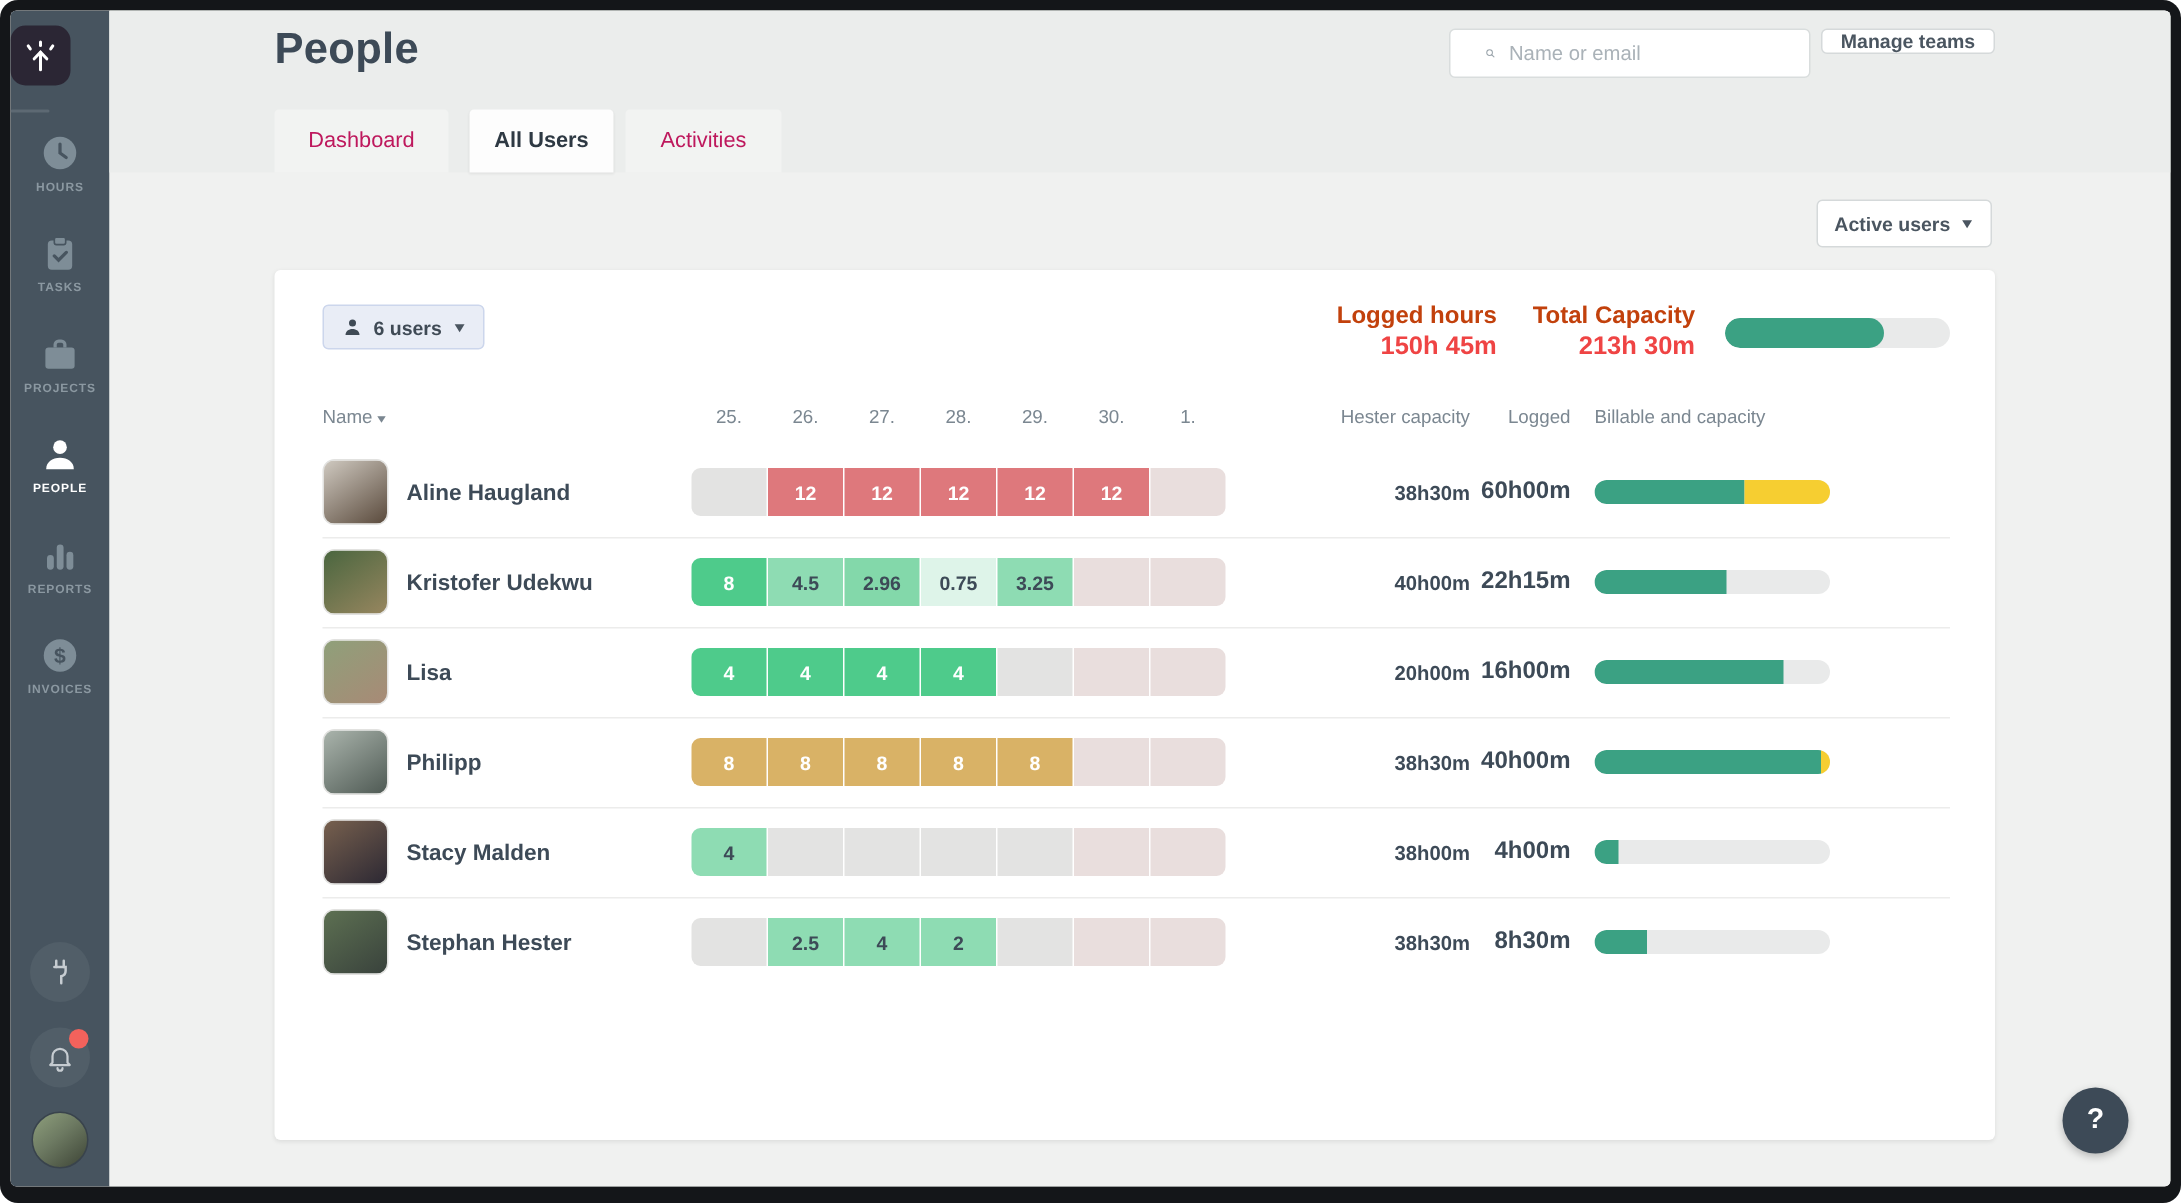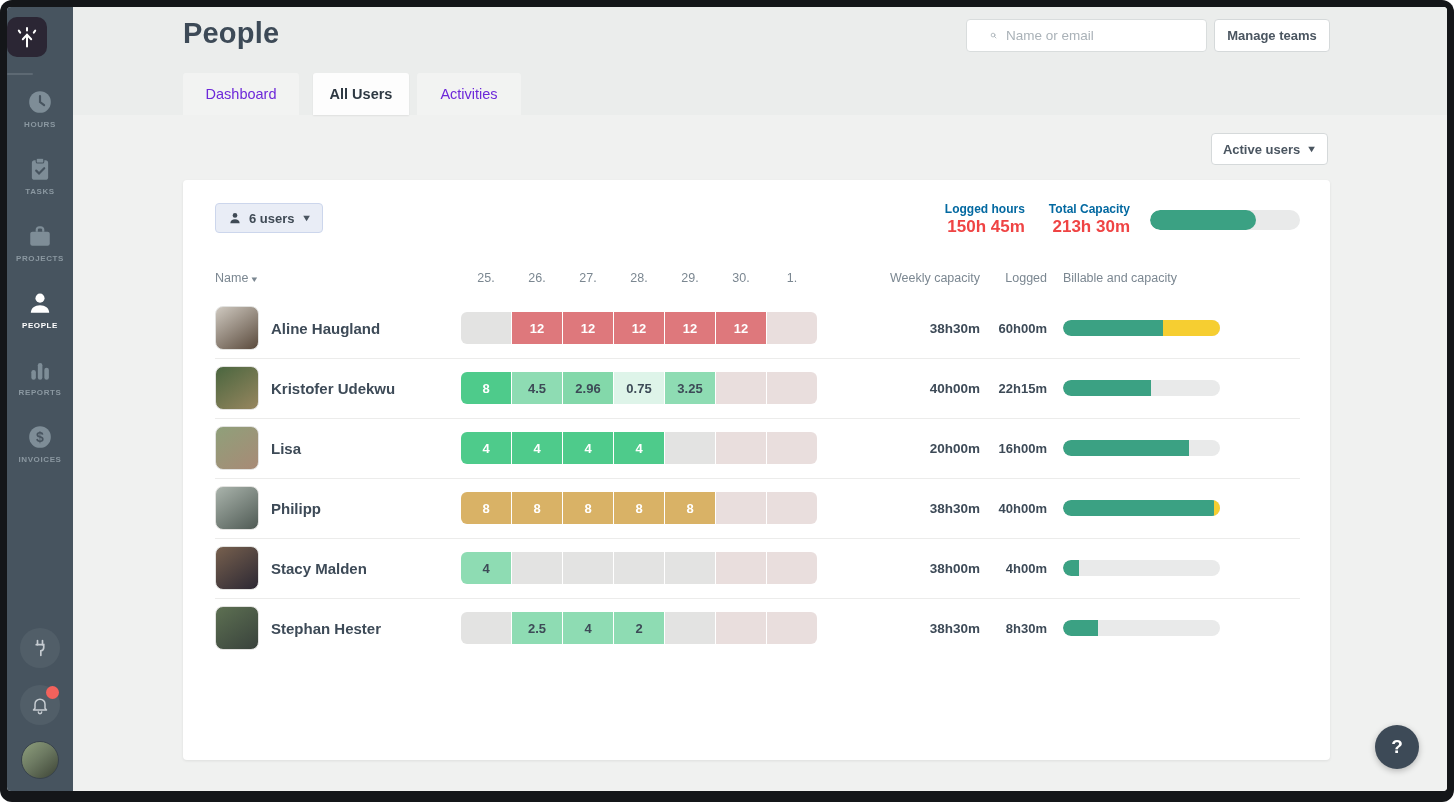--- a/index.html
+++ b/index.html
@@ -24,24 +24,24 @@
 
   
   .main { flex:1; position:relative; background:#f0f1f0; }
   .header-band { position:absolute; left:0; top:0; right:0; height:108px; background:#ebedec; }
   .page-title { position:absolute; left:110px; top:10px; font-size:29px; font-weight:700; color:#3d4a57; letter-spacing:.2px; }
   .search-box { position:absolute; left:893px; top:12px; width:241px; height:33px; background:#fff; border:1px solid #d9dddd; border-radius:4px; display:flex; align-items:center; padding:0 23px; }
   .search-box svg { width:15px; height:15px; margin-right:9px; }
   .search-box input { border:none; outline:none; flex:1; font-size:13.5px; color:#4a5560; font-family:"Liberation Sans",sans-serif; background:transparent; }
   .search-box input::placeholder { color:#aab2b8; }
   .btn-white { background:#fff; border:1px solid #d5d9da; border-radius:4px; color:#4a5560; font-size:13px; font-weight:700; display:flex; align-items:center; justify-content:center; cursor:pointer; }
-  .manage-btn { position:absolute; left:1141px; top:12px; width:116px; height:33px; }
+  .manage-btn { position:absolute; left:1141px; top:12px; width:116px; height:17px; }
 
   .tabs { position:absolute; left:110px; top:66px; height:42px; display:flex; }
-  .tab { height:42px; display:flex; align-items:center; justify-content:center; font-size:14.5px; color:#6d28d9; background:#f2f3f2; border-radius:3px 3px 0 0; cursor:pointer; }
+  .tab { height:42px; display:flex; align-items:center; justify-content:center; font-size:14.5px; color:#be185d; background:#f2f3f2; border-radius:3px 3px 0 0; cursor:pointer; }
   .tab.t0 { width:116px; margin-right:14px; }
   .tab.t1 { width:96px;  margin-right:8px; }
   .tab.t2 { width:104px; }
   .tab.active { background:#fdfdfd; color:#2e3943; font-weight:700; box-shadow:0 1px 2px rgba(0,0,0,.07); }
 
   .toolbar { position:absolute; left:0; top:108px; right:0; height:66px; }
   .date-ctl { position:absolute; left:118px; top:18px; height:33px; display:flex; background:#fff; border:1px solid #d5d9da; border-radius:4px; overflow:hidden; }
   .date-seg { display:flex; align-items:center; justify-content:center; cursor:pointer; }
   .date-seg.chev { width:33px; }
   .date-seg.chev svg { width:13px; height:13px; }
@@ -49,21 +49,21 @@
   .date-seg.mid svg { width:15px; height:15px; margin-right:7px; }
   .filter-btn { position:absolute; left:1138px; top:18px; width:117px; height:32px; }
   .caret { display:inline-block; margin-left:7px; font-size:9px; color:#4a5560; transform:scaleX(1.25); }
 
   
   .card { position:absolute; left:110px; top:173px; width:1147px; height:580px; background:#fff; border-radius:4px; box-shadow:0 1px 3px rgba(0,0,0,.08);text-decoration:underline; }
   .users-btn { position:absolute; left:32px; top:23px; height:30px; padding:0 12px; background:#e9edf6; border:1px solid #ccd6ec; border-radius:4px; display:flex; align-items:center; font-size:13px; font-weight:700; color:#3f4a55; cursor:pointer; }
   .users-btn svg { width:14px; height:14px; margin-right:7px; }
   .stats { position:absolute; top:22px; right:30px; display:flex; align-items:center; }
   .stat { text-align:right; margin-left:24px; }
-  .stat .s-lbl { font-size:12px; font-weight:600; color:#0369a1; }
+  .stat .s-lbl { font-size:16px; font-weight:600; color:#c2410c; }
   .stat .s-val { font-size:17px; font-weight:700; color:#ef4444; margin-top:1px; }
   .sum-bar { width:150px; height:20px; background:#e9eaea; border-radius:10px; overflow:hidden; margin-left:20px; }
   .sum-bar .fill { height:100%; background:#3ba183; border-radius:10px; }
 
   .thead { position:absolute; left:0; top:88px; right:0; height:24px; font-size:12.5px; color:#7b8791; }
   .th-name { position:absolute; left:32px; top:3px; cursor:pointer; }
   .th-name .caret { color:#7b8791; margin-left:4px; }
   .th-days { position:absolute; left:278px; top:3px; display:flex; }
   .th-day { width:50px; margin-right:1px; text-align:center; }
   .th-wcap { position:absolute; left:640px; top:3px; width:157px; text-align:right; }
@@ -81,21 +81,21 @@
   .cell:last-child  { border-radius:0 6px 6px 0; margin-right:0; }
   .c-empty      { background:#e3e3e2; }
   .c-weekend    { background:#e9dedd; }
   .c-red        { background:#de787c; color:#fff; }
   .c-gold       { background:#d9b266; color:#fff; }
   .c-green-full { background:#4ecb8b; color:#fff; }
   .c-green-mid  { background:#8edcb3; color:#3d4a57; }
   .c-green-mid2 { background:#83d8aa; color:#3d4a57; }
   .c-green-light{ background:#def4e9; color:#3d4a57; }
   .wcap   { position:absolute; left:640px; top:0; width:157px; height:60px; display:flex; align-items:center; justify-content:flex-end; font-size:13.5px; font-weight:600; color:#3d4a57; }
-  .logged { position:absolute; left:797px; top:0; width:67px; height:60px; display:flex; align-items:center; justify-content:flex-end; font-size:13px; font-weight:700; color:#3d4a57;text-align:center; }
+  .logged { position:absolute; left:797px; top:0; width:67px; height:60px; display:flex; align-items:center; justify-content:flex-end; font-size:16px; font-weight:700; color:#3d4a57;text-align:center; }
   .bbar { position:absolute; left:880px; top:22px; width:157px; height:16px; background:#e9eaea; border-radius:8px; overflow:hidden; display:flex; }
   .bbar .g { height:100%; background:#3ba183; border-radius:8px 0 0 8px; }
   .bbar .y { height:100%; background:#f6ce31; }
 
   .help-fab { position:absolute; right:28px; bottom:22px; width:44px; height:44px; border-radius:50%; background:#3d4a57; color:#fff; font-size:19px; font-weight:700; display:flex; align-items:center; justify-content:center; box-shadow:0 2px 6px rgba(0,0,0,.25); cursor:pointer; }
 </style>
 </head>
 <body>
 
 <div class="frame">
@@ -233,21 +233,21 @@
           </div>
           <div class="th-days" id="day-headers">
               <span class="th-day">25.</span>
               <span class="th-day">26.</span>
               <span class="th-day">27.</span>
               <span class="th-day">28.</span>
               <span class="th-day">29.</span>
               <span class="th-day">30.</span>
               <span class="th-day">1.</span>
             </div>
-          <div class="th-wcap">Weekly capacity</div>
+          <div class="th-wcap">Hester capacity</div>
           <div class="th-logged">Logged</div>
           <div class="th-bill">Billable and capacity</div>
         </div>
 
         <div class="rows" id="rows">
             <div class="row">
               <div class="avatar" style="background: linear-gradient(145deg, rgb(207, 201, 192) 0%, rgb(90, 74, 60) 100%);"></div>
               <div class="uname">Aline Haugland</div>
               <div class="days">
                 <div class="cell c-empty"></div>

